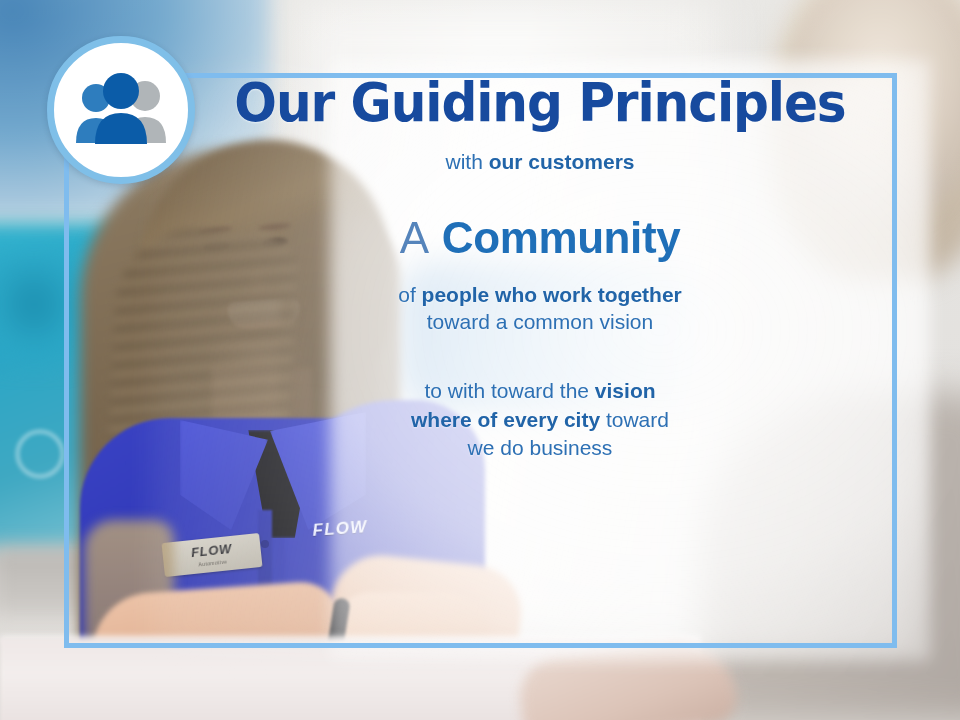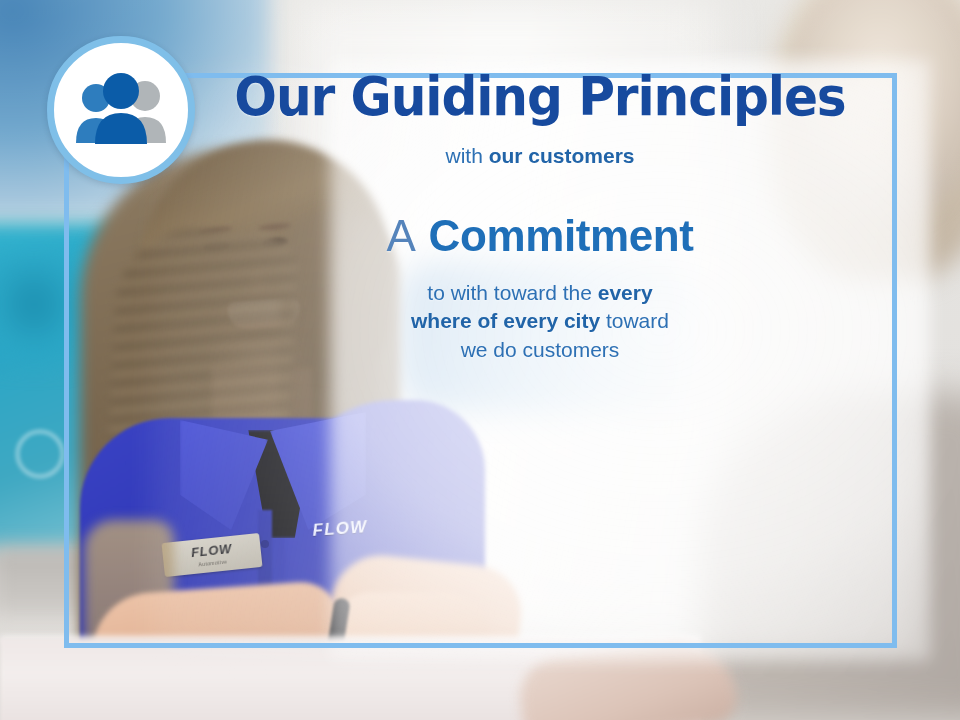--- a/index.html
+++ b/index.html
@@ -268,21 +268,21 @@
     position:absolute;left:47px;top:36px;width:148px;height:148px;
     border-radius:50%;background:#ffffff;
     border:7px solid #7fbfe8;box-sizing:border-box;
     display:flex;align-items:center;justify-content:center;
     box-shadow:0 2px 6px rgba(20,50,80,.18);
   }
   .badge-circle svg{display:block;}
 
   
   .content{
-    position:absolute;left:180px;top:70px;width:720px;height:560px;
+    position:absolute;left:180px;top:76px;width:720px;height:560px;
     text-align:center;pointer-events:none;
   }
   .title{
     font-family:"DejaVu Sans", sans-serif;
     font-weight:bold;
     font-size:54px;
     line-height:1;
     color:#174a9e;
     letter-spacing:-1.2px;
     transform:scaleX(.93);
@@ -394,24 +394,25 @@
 
   <div class="content">
 
     <div class="title">Our Guiding Principles</div>
 
     <div class="principle block-covenant">
       <div class="p-sub"><span>with </span><b>our customers</b></div>
     </div>
 
     <div class="principle block-community">
-    </div>
-
-    <div class="principle block-commitment">
       <div class="p-head">
         <span class="art">A</span>
-        <span class="word">Commitment</span>
+        <span class="word">Community</span>
       </div>
-      <div class="p-sub"><span>to with toward the </span><b>every</b><br><b>where of every city</b><span> toward</span><br><span>we do customers</span></div>
+      <div class="p-sub"><span>of </span><b>people who work together</b><br><span>toward a common vision</span></div>
+    </div>
+
+    <div class="principle block-commitment">
+      <div class="p-sub"><span>to with toward the </span><b>vision</b><br><b>where of every city</b><span> toward</span><br><span>we do business</span></div>
     </div>
 
   </div>
 </div>
 
 </body></html>

